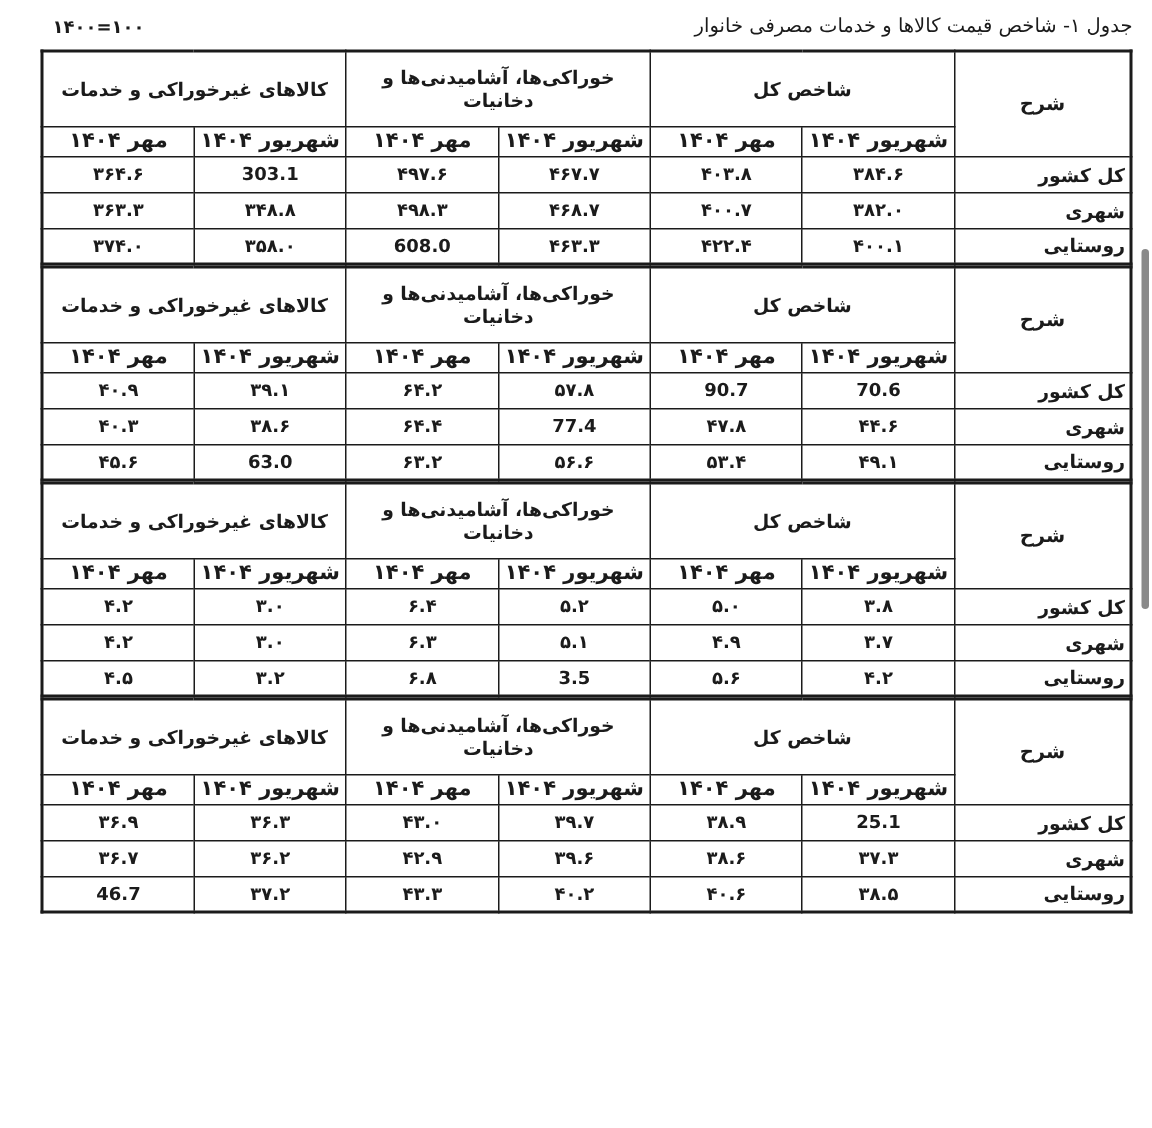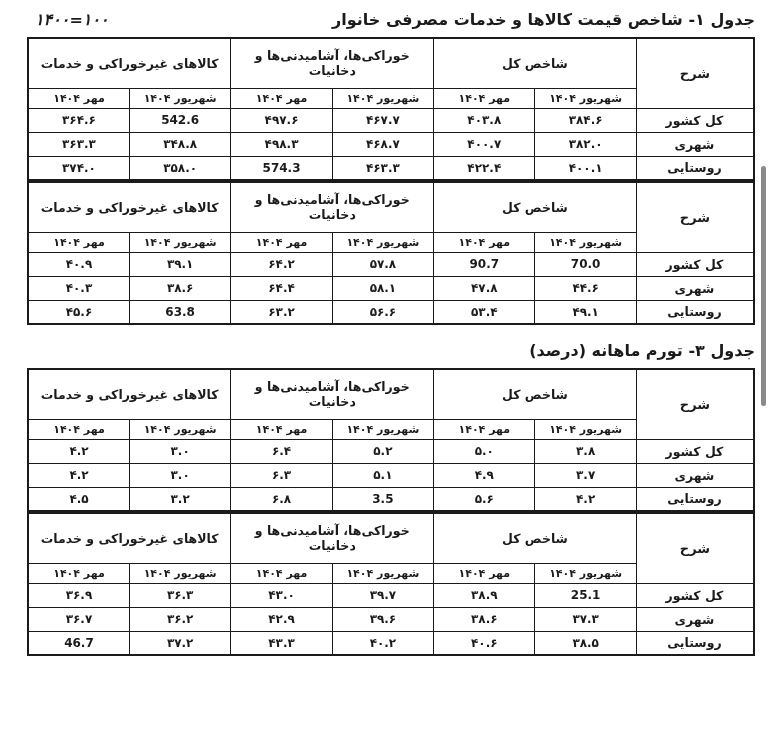--- a/index.html
+++ b/index.html
@@ -13,52 +13,52 @@
   .page { padding:10px 13px 0 27px; }
 
   .title-row {
     display:flex;
     justify-content:space-between;
     align-items:flex-end;
     margin-bottom:8px;
   }
   .tbl-section + .tbl-section .title-row { margin-top:16px; }
   .tbl-title {
-    font-size:16px;
-    font-weight:bold;
+    font-size:13px;
+    font-weight:normal;
     white-space:nowrap;
   }
   .base-note {
-    font-size:16px;
+    font-size:12px;
     font-weight:bold;
     direction:ltr;
     padding-left:8px;
-    font-style:italic;
   }
 
   table.data-table {
     width:100%;
     border-collapse:collapse;
     table-layout:fixed;
     border:2.5px solid #1b1b1b;
   }
   table.data-table th, table.data-table td {
     border:1.5px solid #1b1b1b;
     font-weight:bold;
     text-align:center;
     vertical-align:middle;
     overflow:hidden;
   }
   col.c-desc  { width:16.2%; }
   col.c-data  { width:13.96%; }
 
   th.group-h  { height:50px; font-size:12.5px; padding:0 4px; }
   th.desc-h   { font-size:13px; }
-  th.month-h  { height:20px; font-size:11px; padding:0 2px; white-space:nowrap; }
+  th.month-h  { height:20px; font-size:14px; padding:0 2px; white-space:nowrap; }
   tbody th.row-label {
+    text-align:right;
     padding:0 3px 0 2px;
     font-size:12.5px;
     white-space:nowrap;
   }
   tbody td.v { height:24px; font-size:12px; }
 
   .scrollbar-thumb {
     position:absolute;
     left:auto;
     right:2px;
@@ -105,38 +105,38 @@
             <th class="month-h">مهر ۱۴۰۴</th>
           </tr>
         </thead>
         <tbody>
           <tr>
             <th class="row-label">کل کشور</th>
             <td class="v">۳۸۴.۶</td>
             <td class="v">۴۰۳.۸</td>
             <td class="v">۴۶۷.۷</td>
             <td class="v">۴۹۷.۶</td>
-            <td class="v">542.6</td>
+            <td class="v">303.1</td>
             <td class="v">۳۶۴.۶</td>
           </tr>
           <tr>
             <th class="row-label">شهری</th>
             <td class="v">۳۸۲.۰</td>
             <td class="v">۴۰۰.۷</td>
             <td class="v">۴۶۸.۷</td>
             <td class="v">۴۹۸.۳</td>
             <td class="v">۳۴۸.۸</td>
             <td class="v">۳۶۳.۳</td>
           </tr>
           <tr>
             <th class="row-label">روستایی</th>
             <td class="v">۴۰۰.۱</td>
             <td class="v">۴۲۲.۴</td>
             <td class="v">۴۶۳.۳</td>
-            <td class="v">574.3</td>
+            <td class="v">608.0</td>
             <td class="v">۳۵۸.۰</td>
             <td class="v">۳۷۴.۰</td>
           </tr>
         </tbody>
       </table>
   </section>
 
   <section class="tbl-section">
     <table class="data-table" data-table="1">
         <colgroup>
@@ -160,53 +160,50 @@
             <th class="month-h">مهر ۱۴۰۴</th>
             <th class="month-h">شهریور ۱۴۰۴</th>
             <th class="month-h">مهر ۱۴۰۴</th>
             <th class="month-h">شهریور ۱۴۰۴</th>
             <th class="month-h">مهر ۱۴۰۴</th>
           </tr>
         </thead>
         <tbody>
           <tr>
             <th class="row-label">کل کشور</th>
-            <td class="v">70.0</td>
+            <td class="v">70.6</td>
             <td class="v">90.7</td>
             <td class="v">۵۷.۸</td>
             <td class="v">۶۴.۲</td>
             <td class="v">۳۹.۱</td>
             <td class="v">۴۰.۹</td>
           </tr>
           <tr>
             <th class="row-label">شهری</th>
             <td class="v">۴۴.۶</td>
             <td class="v">۴۷.۸</td>
-            <td class="v">۵۸.۱</td>
+            <td class="v">77.4</td>
             <td class="v">۶۴.۴</td>
             <td class="v">۳۸.۶</td>
             <td class="v">۴۰.۳</td>
           </tr>
           <tr>
             <th class="row-label">روستایی</th>
             <td class="v">۴۹.۱</td>
             <td class="v">۵۳.۴</td>
             <td class="v">۵۶.۶</td>
             <td class="v">۶۳.۲</td>
-            <td class="v">63.8</td>
+            <td class="v">63.0</td>
             <td class="v">۴۵.۶</td>
           </tr>
         </tbody>
       </table>
   </section>
 
   <section class="tbl-section">
-    <div class="title-row">
-      <h2 class="tbl-title">جدول ۳- تورم ماهانه (درصد)</h2>
-    </div>
     <table class="data-table" data-table="2">
         <colgroup>
           <col class="c-desc">
           <col class="c-data">
           <col class="c-data">
           <col class="c-data">
           <col class="c-data">
           <col class="c-data">
           <col class="c-data">
         </colgroup>

